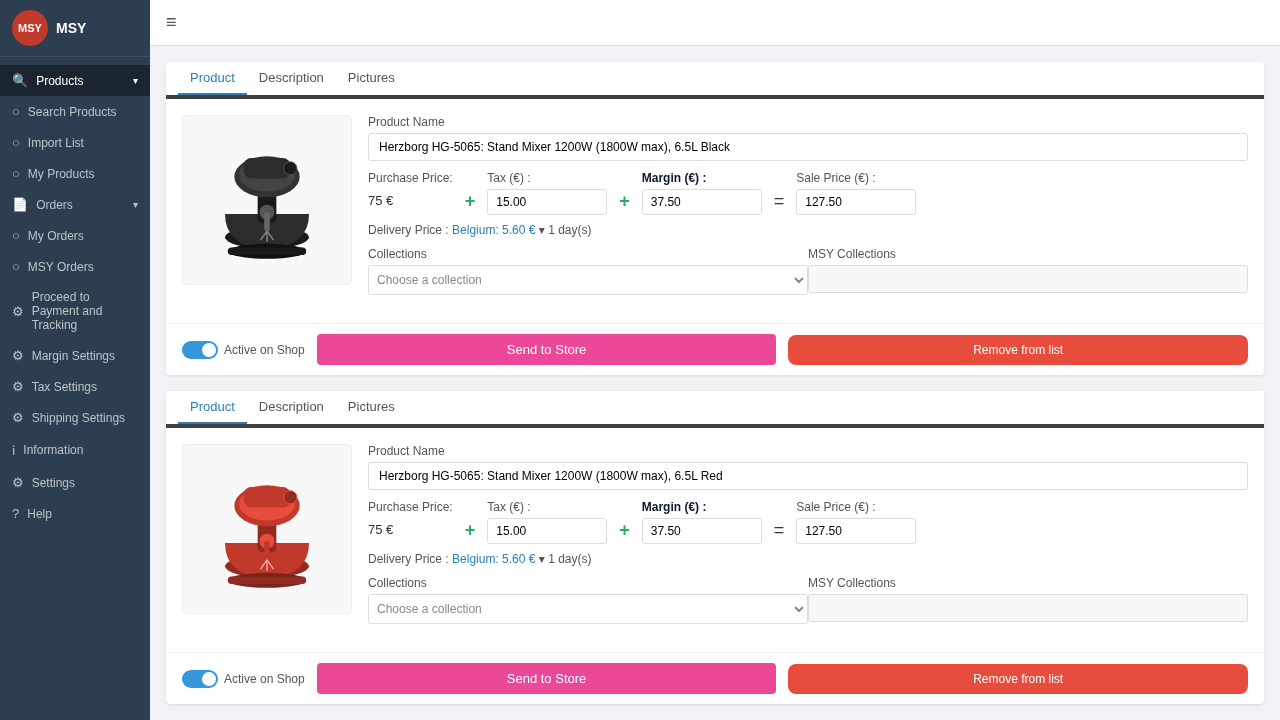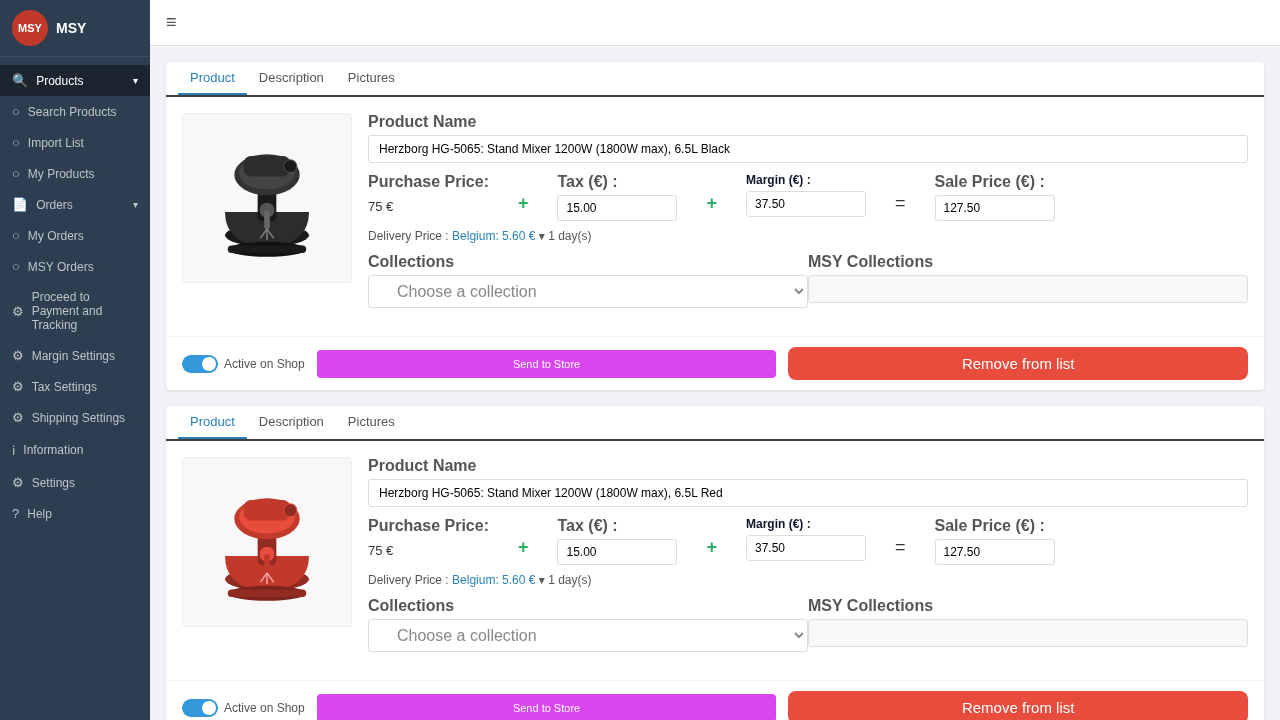--- a/index.html
+++ b/index.html
@@ -75,21 +75,21 @@
     
     .product-card {
       background: white;
       border-radius: 4px;
       margin-bottom: 16px;
       box-shadow: 0 1px 3px rgba(0,0,0,0.1);
       overflow: hidden;
     }
     .product-tabs {
       display: flex;
-      border-bottom: 2px solid #404040;
+      border-bottom: 4px solid #404040;
       padding: 0 12px;
     }
     .product-tab {
       padding: 8px 12px;
       cursor: pointer;
       color: #555;
       font-size: 13px;
       border-bottom: 2px solid transparent;
     }
     .product-tab.active { color: #2980b9; border-bottom-color: #2980b9; }
@@ -107,38 +107,38 @@
       align-items: center;
       justify-content: center;
       background: #f8f8f8;
       border: 1px solid #eee;
       border-radius: 4px;
       overflow: hidden;
     }
 
     .product-details { flex: 1; }
     .field-label {
-      font-size: 16px;
+      font-size: 12px;
       color: #555;
       margin-bottom: 4px;
-      font-weight: 700;
+      font-weight: 400;
     }
     .product-name-input {
       width: 100%;
       padding: 6px 10px;
       border: 1px solid #ddd;
       border-radius: 3px;
       font-size: 12px;
       color: #000000;
       margin-bottom: 10px;
     }
     .price-row {
       display: flex;
       align-items: flex-start;
-      gap: 25px;
+      gap: 8px;
       margin-bottom: 8px;
     }
     .price-group { display: flex; flex-direction: column; }
     .price-group.purchase { min-width: 80px; }
     .price-value { font-size: 13px; color: #333; padding-top: 4px; }
     .price-plus {
       color: #27ae60;
       font-size: 18px;
       font-weight: bold;
       margin-top: 20px;
@@ -165,24 +165,24 @@
     }
     .delivery-row a { color: #2980b9; text-decoration: none; }
     .collections-row {
       display: flex;
       gap: 0;
       margin-bottom: 12px;
     }
     .collection-group { flex: 1; }
     .collection-select {
       width: 100%;
-      padding: 6px 24px;
+      padding: 6px 4px;
       border: 1px solid #ddd;
       border-radius: 3px;
-      font-size: 16px;
+      font-size: 12px;
       color: #888;
       background: white;
     }
     .msy-collections-input {
       width: 100%;
       padding: 6px 8px;
       border: 1px solid #ddd;
       border-radius: 3px;
       font-size: 12px;
       color: #888;
@@ -210,37 +210,37 @@
     .toggle-switch::after {
       content: '';
       position: absolute;
       width: 14px; height: 14px;
       background: white;
       border-radius: 50%;
       top: 2px; right: 2px;
     }
     .active-label { font-size: 12px; color: #555; }
     .btn-send {
-      background: #d946ef;
+      background: #ec4899;
       color: white;
       border: none;
       padding: 8px 0;
       border-radius: 4px;
       cursor: pointer;
-      font-size: 11px;
+      font-size: 13px;
       flex: 1;
     }
     .btn-remove {
       background: #e74c3c;
       color: white;
       border: none;
       padding: 8px 0;
       border-radius: 8px;
       cursor: pointer;
-      font-size: 15px;
+      font-size: 12px;
       flex: 1;
     }
     .footer-text {
       text-align: center;
       padding: 12px;
       font-size: 12px;
       color: #888;
       background: white;
     }
     .footer-text a { color: #2980b9; text-decoration: none; }

